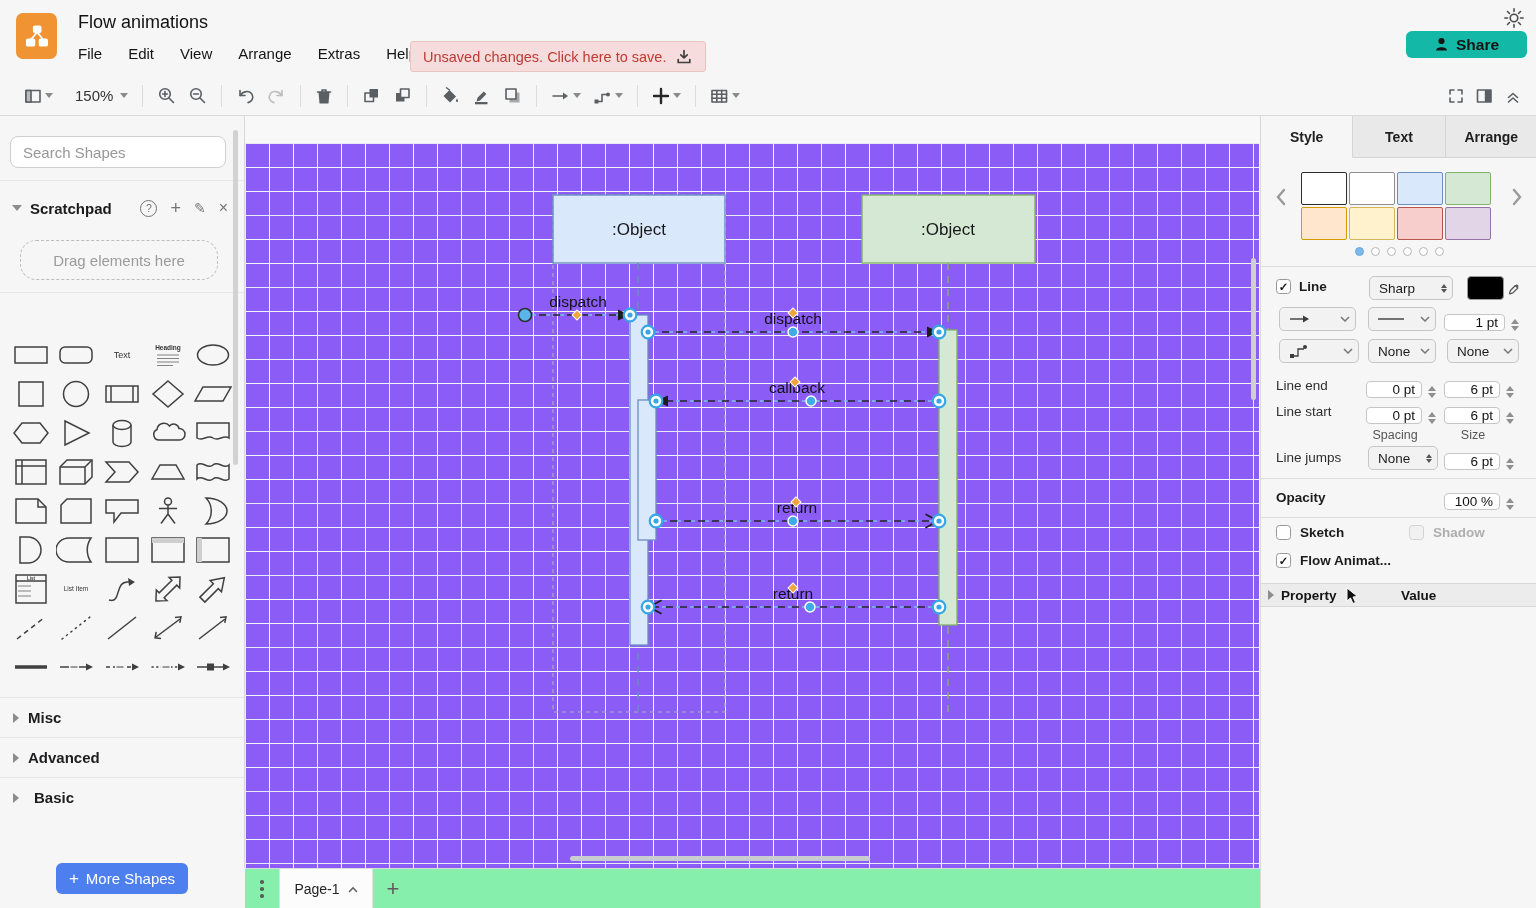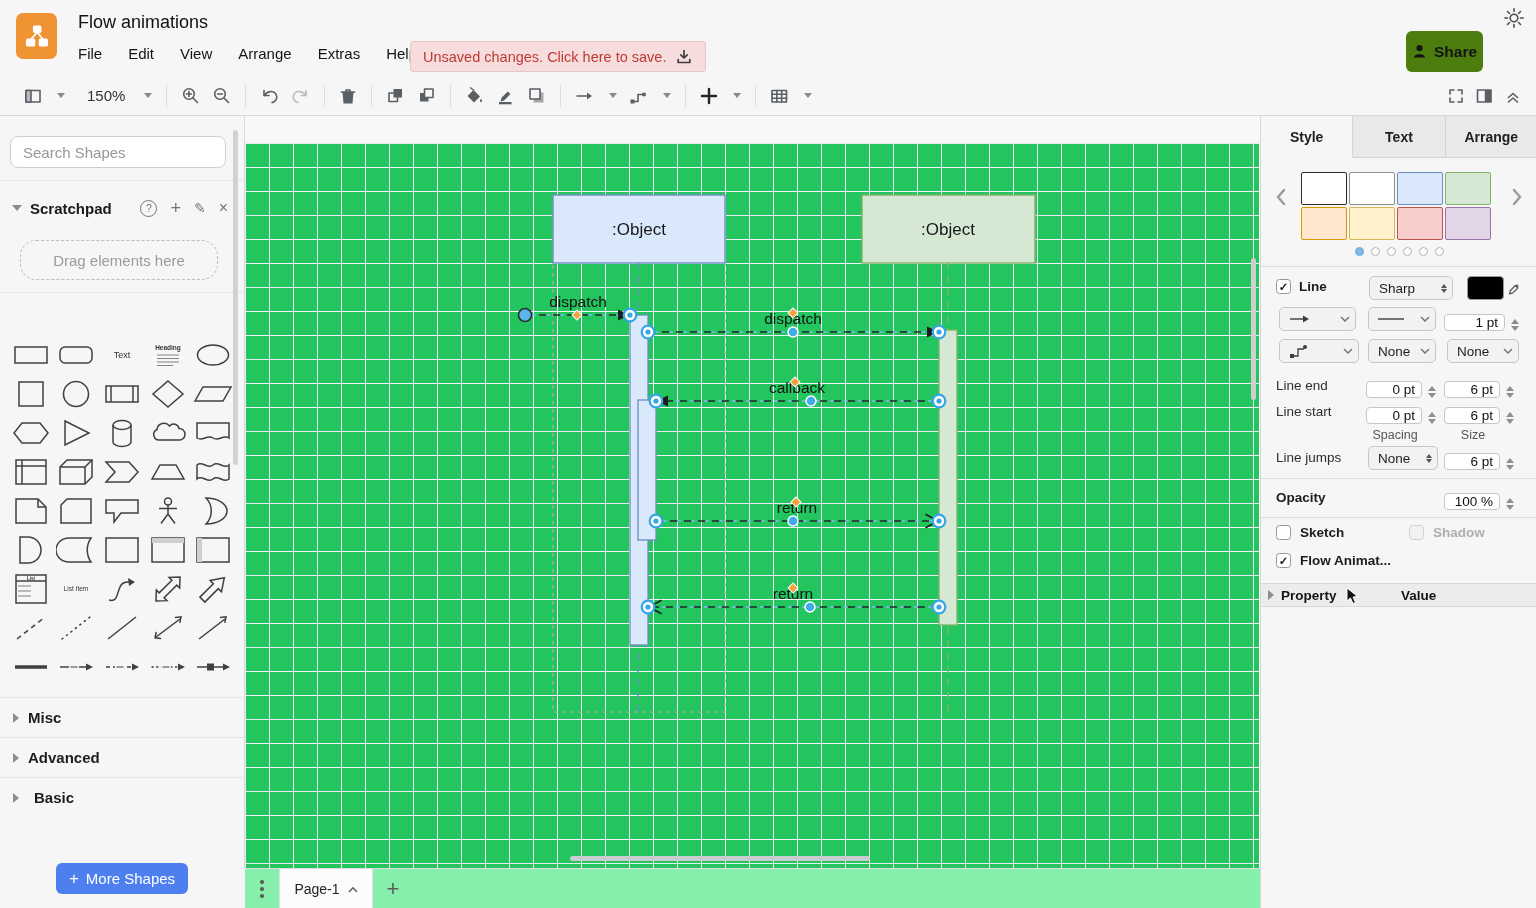--- a/index.html
+++ b/index.html
@@ -13,28 +13,28 @@
   .caret{width:0;height:0;border-left:4px solid transparent;border-right:4px solid transparent;border-top:5px solid #8a8a8a;}
 
   
   .header{left:0;top:0;width:1536px;height:76px;background:#f6f6f6;border-bottom:1px solid #ececec;}
   .logo{left:16px;top:13px;width:41px;height:46px;background:#ef9333;border-radius:7px;display:flex;align-items:center;justify-content:center;}
   .title{left:78px;top:12px;font-size:18px;color:#111;}
   .menubar{left:78px;top:45px;display:flex;gap:26px;font-size:15px;color:#141414;}
   .menu-item{cursor:default;}
   .unsaved{left:410px;top:41px;height:29px;display:flex;align-items:center;gap:9px;padding:0 12px;
            background:#f6dcdc;border:1px solid #eac3c3;border-radius:3px;font-size:14.5px;color:#bf3a33;}
-  .share{left:1406px;top:31px;height:41px;display:flex;align-items:center;gap:7px;padding:0 6px;
-         background:#4d7c0f;border-radius:6px;font-size:15.5px;font-weight:bold;color:#141414;}
+  .share{left:1406px;top:31px;height:27px;display:flex;align-items:center;gap:7px;padding:0 28px;
+         background:#14b8a6;border-radius:6px;font-size:15.5px;font-weight:bold;color:#141414;}
   .sun{left:1503px;top:7px;}
 
   
   .toolbar{left:0;top:76px;width:1536px;height:39px;background:#f6f6f6;border-bottom:1px solid #dadada;
            display:flex;align-items:center;}
-  .tb{display:flex;align-items:center;justify-content:center;height:28px;padding:0 6px;border-radius:4px;gap:12px;}
+  .tb{display:flex;align-items:center;justify-content:center;height:28px;padding:0 6px;border-radius:4px;}
   .tb-sep{width:1px;height:22px;background:#dcdcdc;margin:0 8px;}
   .zoomtxt{font-size:15px;color:#333;padding:0 4px 0 10px;}
   .tb .caret{margin-left:3px;}
   .tb-right{margin-left:auto;display:flex;align-items:center;gap:10px;padding-right:14px;}
   .disabled .ico{stroke:#bdbdbd;}
 
   
   .sidebar{left:0;top:116px;width:244px;height:752px;background:#f6f6f6;border-right:1px solid #d8d8d8;}
   .search{left:10px;top:20px;width:214px;height:30px;background:#fff;border:1px solid #cfcfcf;border-radius:8px;
           display:flex;align-items:center;}
@@ -55,21 +55,21 @@
   .shape-cell svg{stroke:#404040;fill:none;stroke-width:1.5;}
   .shape-cell svg text{stroke:none;fill:#333;text-anchor:middle;font-family:"Liberation Sans",sans-serif;}
   .shape-cell svg .fillg{fill:#404040;stroke:none;}
   .shape-cell svg .thin{stroke-width:0.8;stroke:#666;}
   .collapse-sec{left:0;width:244px;height:39px;display:flex;align-items:center;font-size:15px;font-weight:bold;border-top:1px solid #e6e6e6;}
   .moreshapes{left:56px;top:747px;width:132px;height:31px;background:#4d80ee;border-radius:6px;color:#fff;
               display:flex;align-items:center;justify-content:center;gap:7px;font-size:15px;}
   .sb-scroll{left:233px;top:14px;width:5px;height:335px;background:#d2d2d2;border-radius:3px;}
 
   
-  .canvas{left:245px;top:116px;width:1014px;height:752px;background:#22c55e;}
+  .canvas{left:245px;top:116px;width:1014px;height:752px;background:#8b5cf6;}
   .offpage{left:0;top:0;width:1014px;height:27px;background:#f8f8f8;border-bottom:1px solid #ececec;}
   .gridbg{left:0;top:27px;width:1014px;height:725px;
     background-image:
       linear-gradient(#eaeaf2 1px,transparent 1px),
       linear-gradient(90deg,#eaeaf2 1px,transparent 1px),
       linear-gradient(#f4f4f9 1px,transparent 1px),
       linear-gradient(90deg,#f4f4f9 1px,transparent 1px);
     background-size:72px 72px,72px 72px,24px 24px,24px 24px;}
   .diagram{left:0;top:0;}
   .msg-base{stroke:#262626;stroke-width:1.4;stroke-dasharray:8 6;fill:none;}

